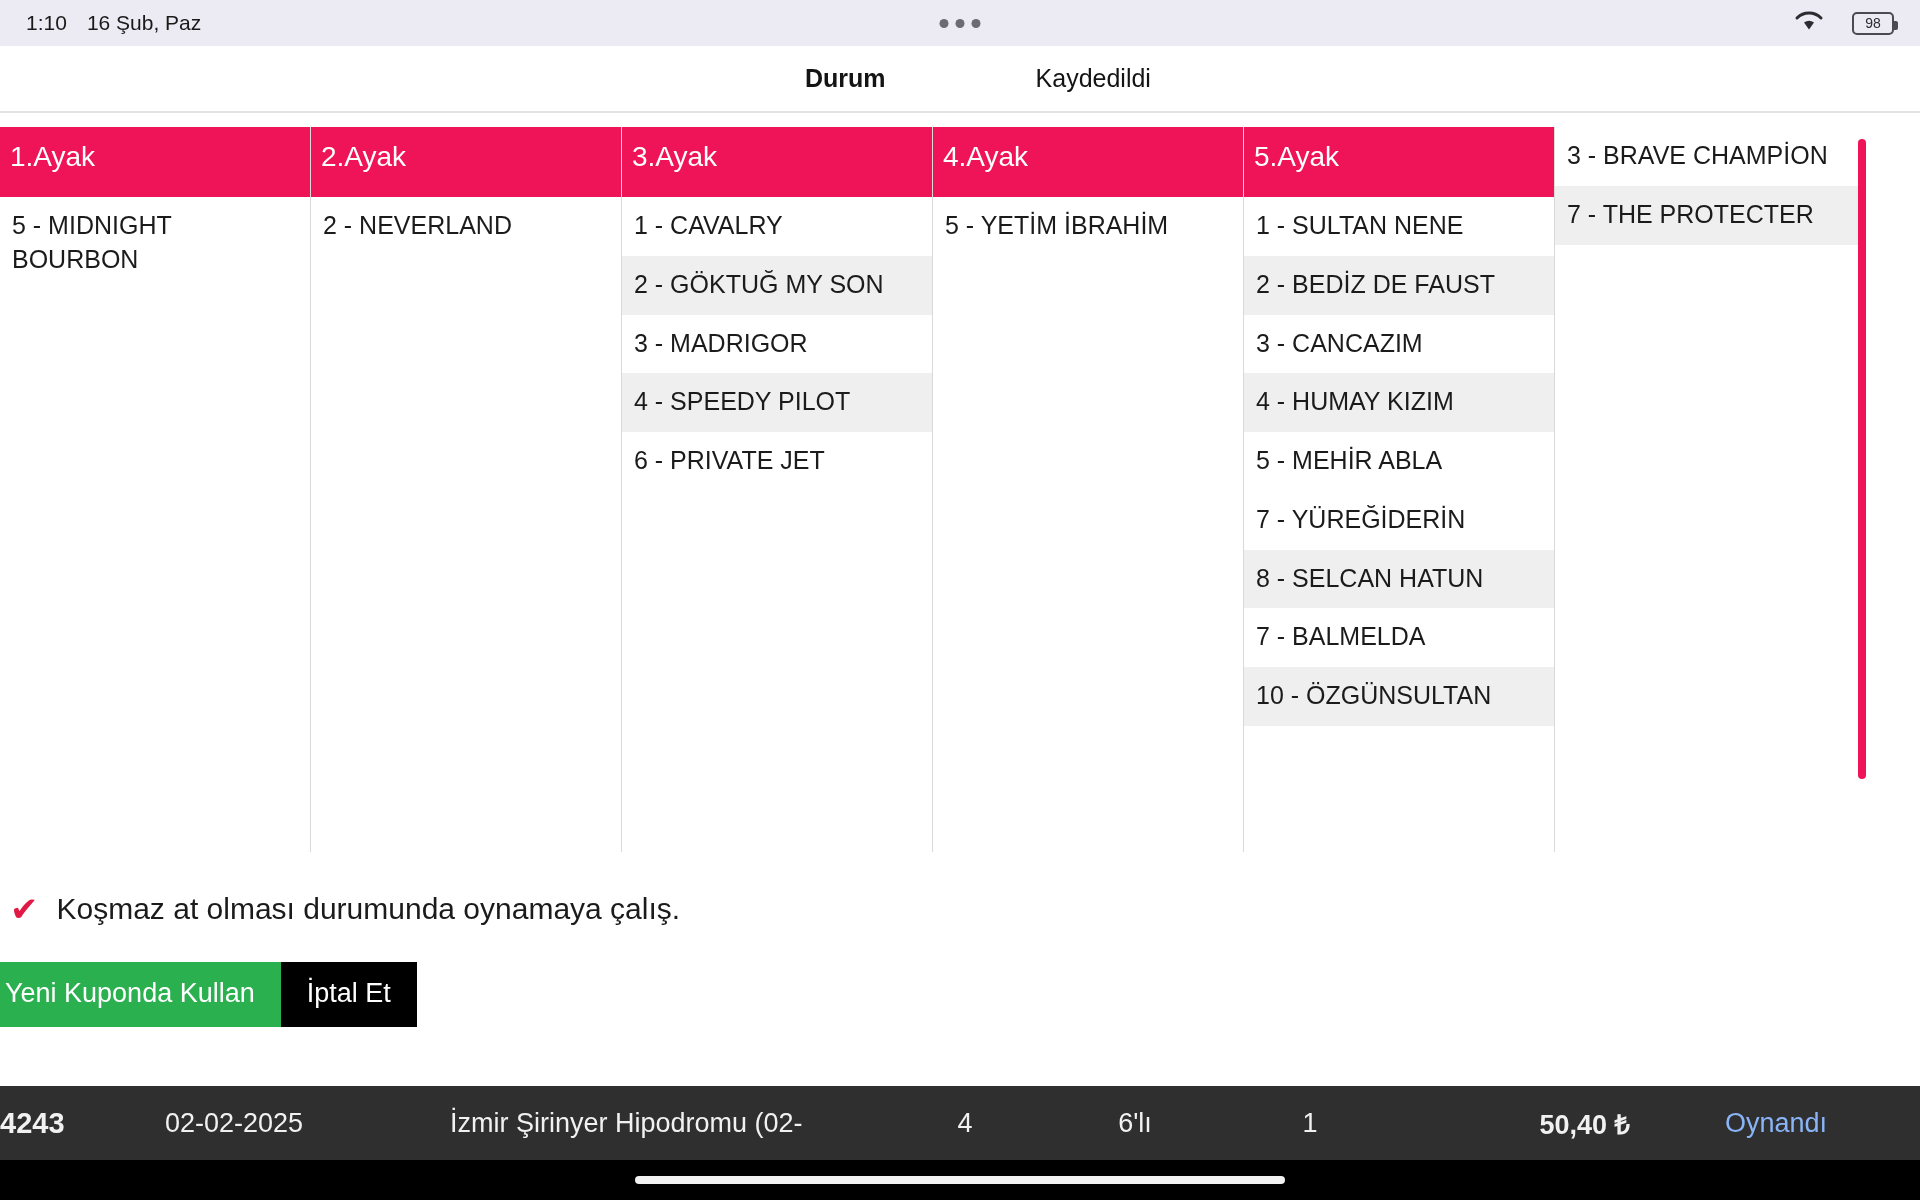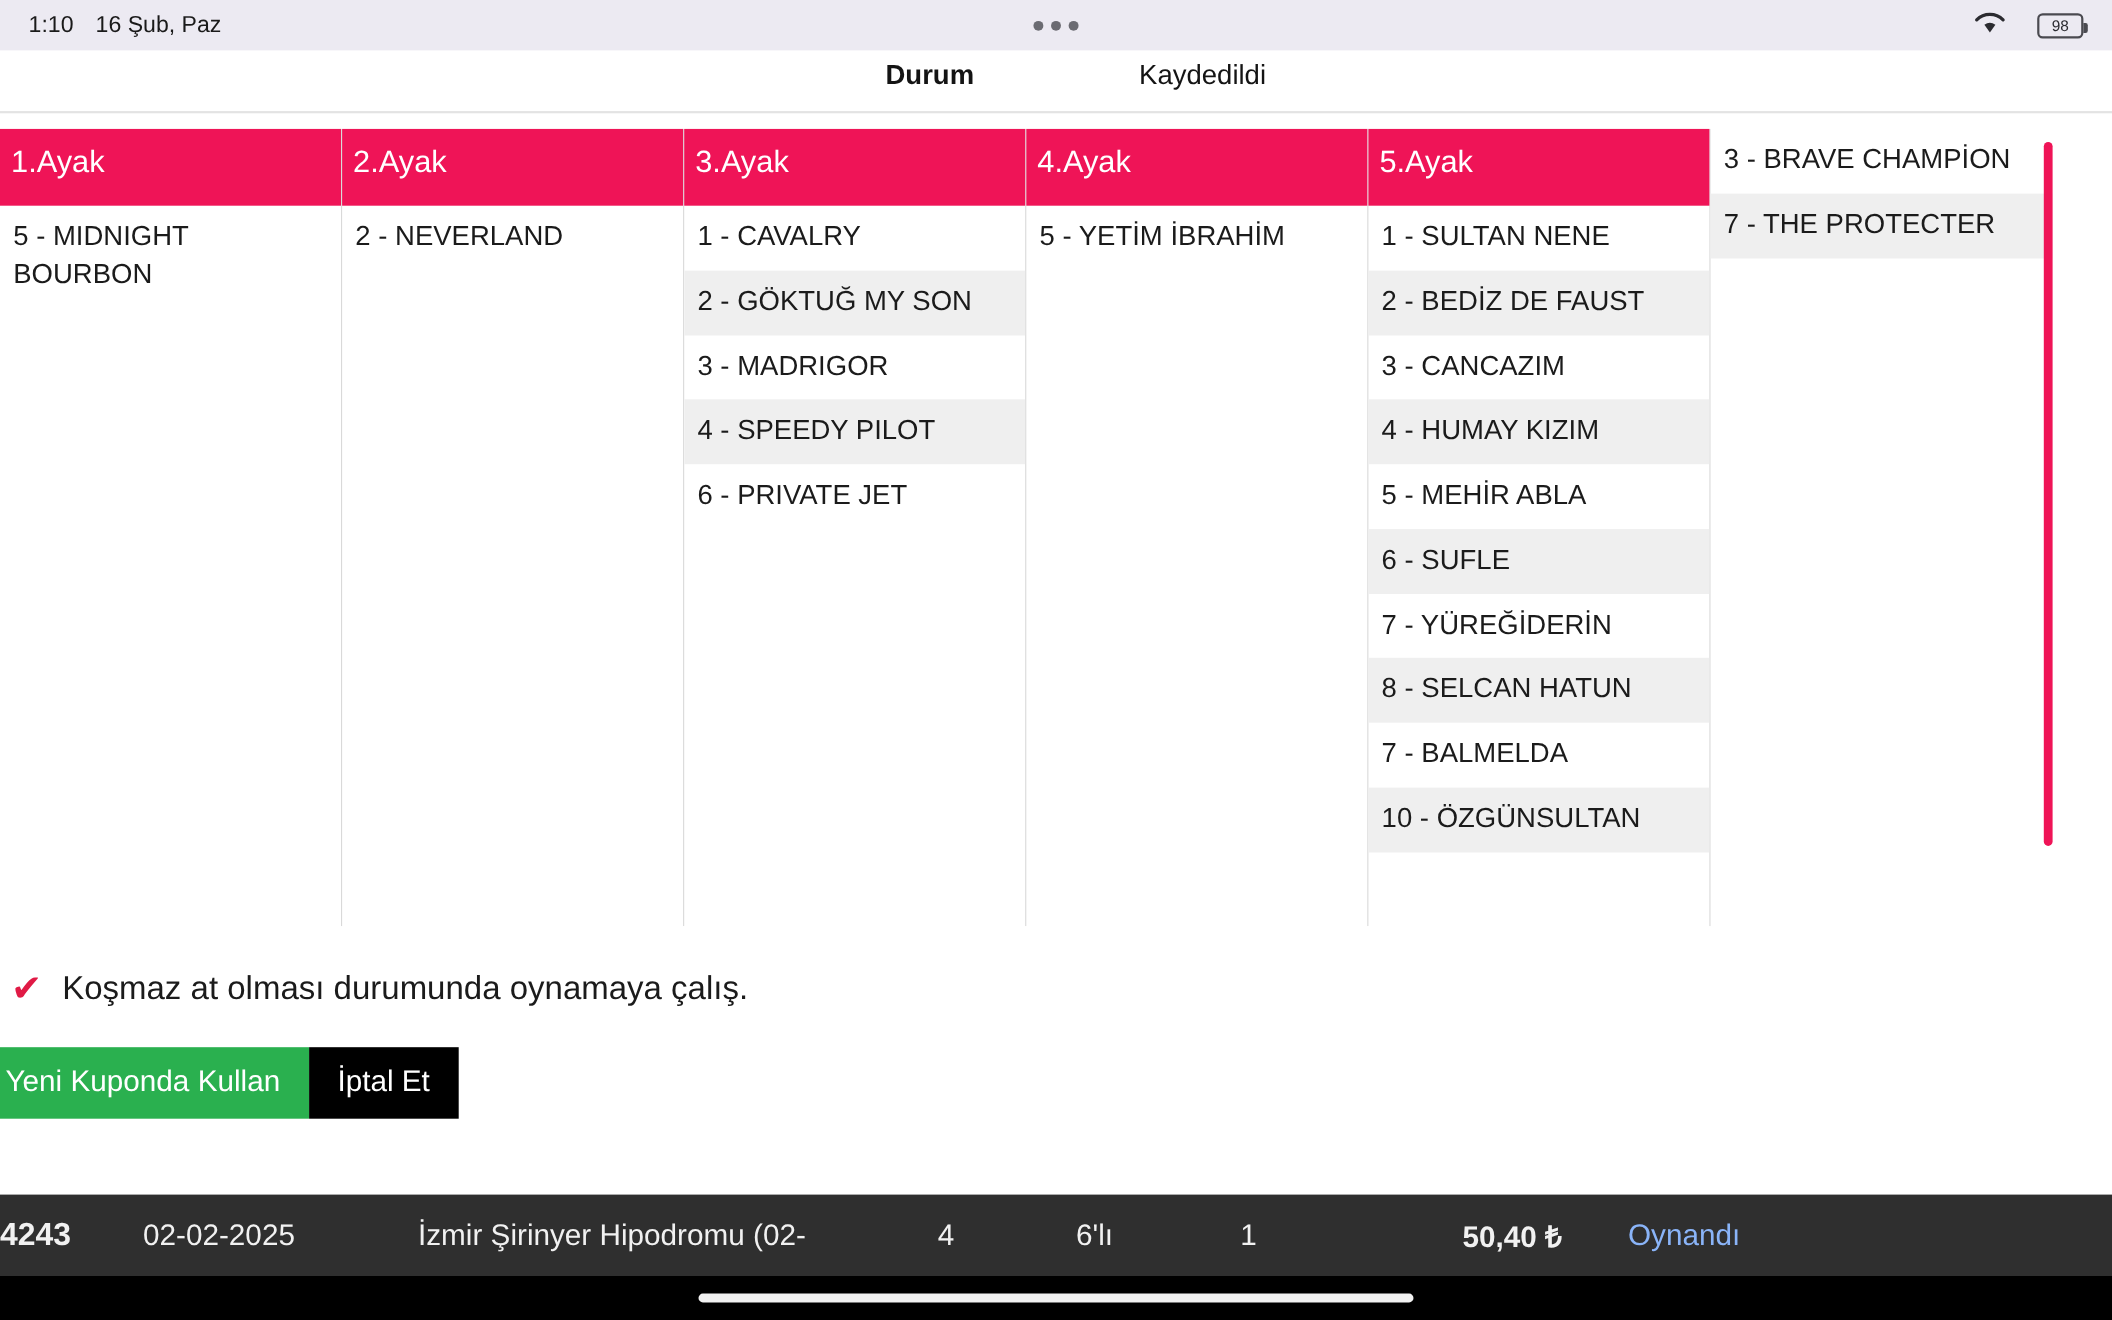--- a/index.html
+++ b/index.html
@@ -69,21 +69,21 @@
     position: relative;
     width: 1920px;
     height: 1154px;
     background: #fff;
   }
 
   .durum-row {
     display: flex;
     align-items: baseline;
     gap: 150px;
-    padding: 8px 0 18px 805px;
+    padding: 18px 0 18px 805px;
     font-size: 25px;
     color: #141414;
   }
   .durum-label { font-weight: bold; }
 
   .divider {
     height: 2px;
     background: #e3e3e3;
     width: 100%;
   }
@@ -180,20 +180,21 @@
     position: absolute;
     left: 0; bottom: 40px;
     width: 1920px;
     height: 74px;
     background: #2f2f2f;
     color: #f1f1f1;
     display: flex;
     align-items: center;
     font-size: 27px;
     overflow: hidden;
+    gap: 35px;
   }
   .bb-id { width: 130px; padding-left: 0; font-weight: bold; font-size: 29px; }
   .bb-date { width: 250px; }
   .bb-place { width: 420px; }
   .bb-a { width: 120px; text-align: center; }
   .bb-b { width: 150px; text-align: center; }
   .bb-c { width: 130px; text-align: center; }
   .bb-amount { width: 220px; text-align: right; font-weight: bold; }
   .bb-status { padding-left: 60px; color: #8ab4f8; }
 
@@ -283,21 +284,20 @@
       </div>
 
       <div class="leg leg-w">
         <div class="leg-header">5.Ayak</div>
         <div class="leg-body">
           <div class="horse">1 - SULTAN NENE</div>
           <div class="horse alt">2 - BEDİZ DE FAUST</div>
           <div class="horse">3 - CANCAZIM</div>
           <div class="horse alt">4 - HUMAY KIZIM</div>
           <div class="horse">5 - MEHİR ABLA</div>
-          <div class="horse alt">6 - SUFLE</div>
           <div class="horse">7 - YÜREĞİDERİN</div>
           <div class="horse alt">8 - SELCAN HATUN</div>
           <div class="horse">7 - BALMELDA</div>
           <div class="horse alt">10 - ÖZGÜNSULTAN</div>
         </div>
       </div>
 
       <div class="leg leg-w">
         <div class="leg-body">
           <div class="horse">3 - BRAVE CHAMPİON</div>

